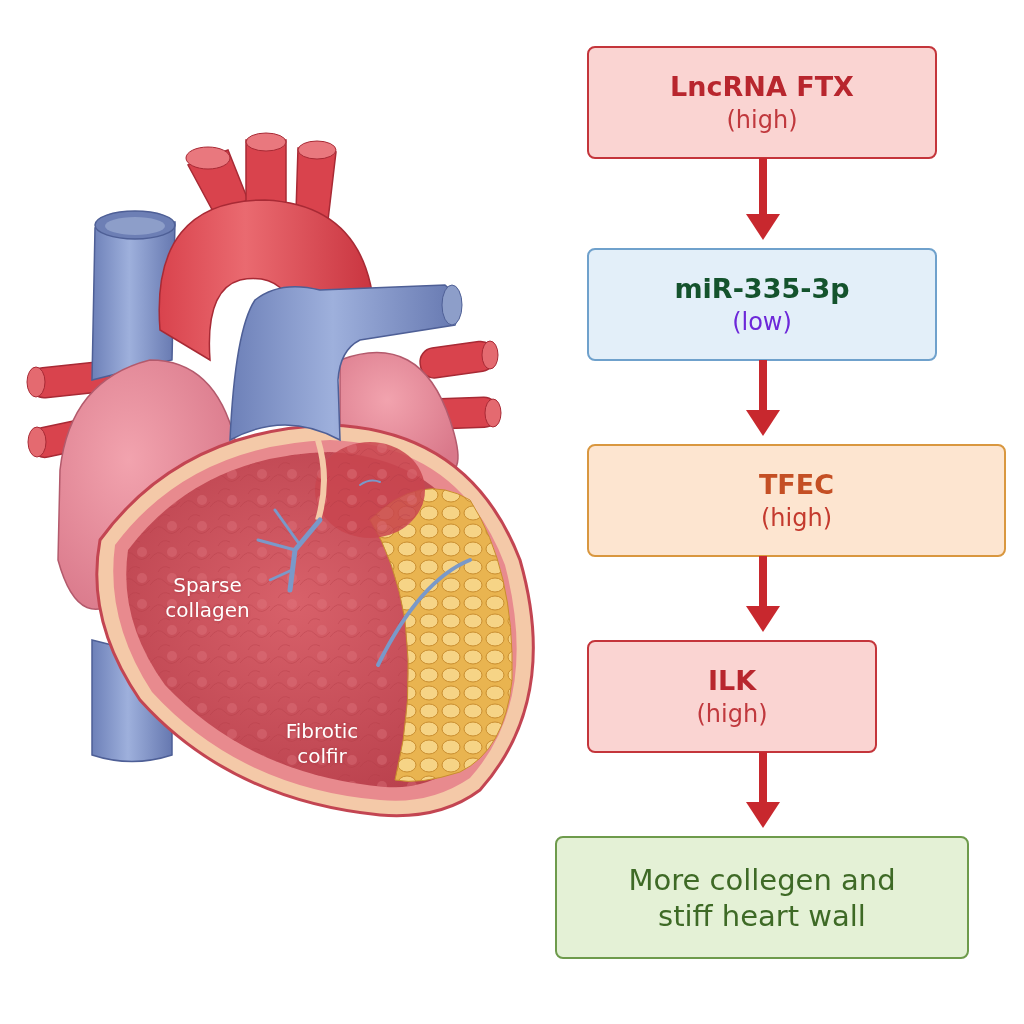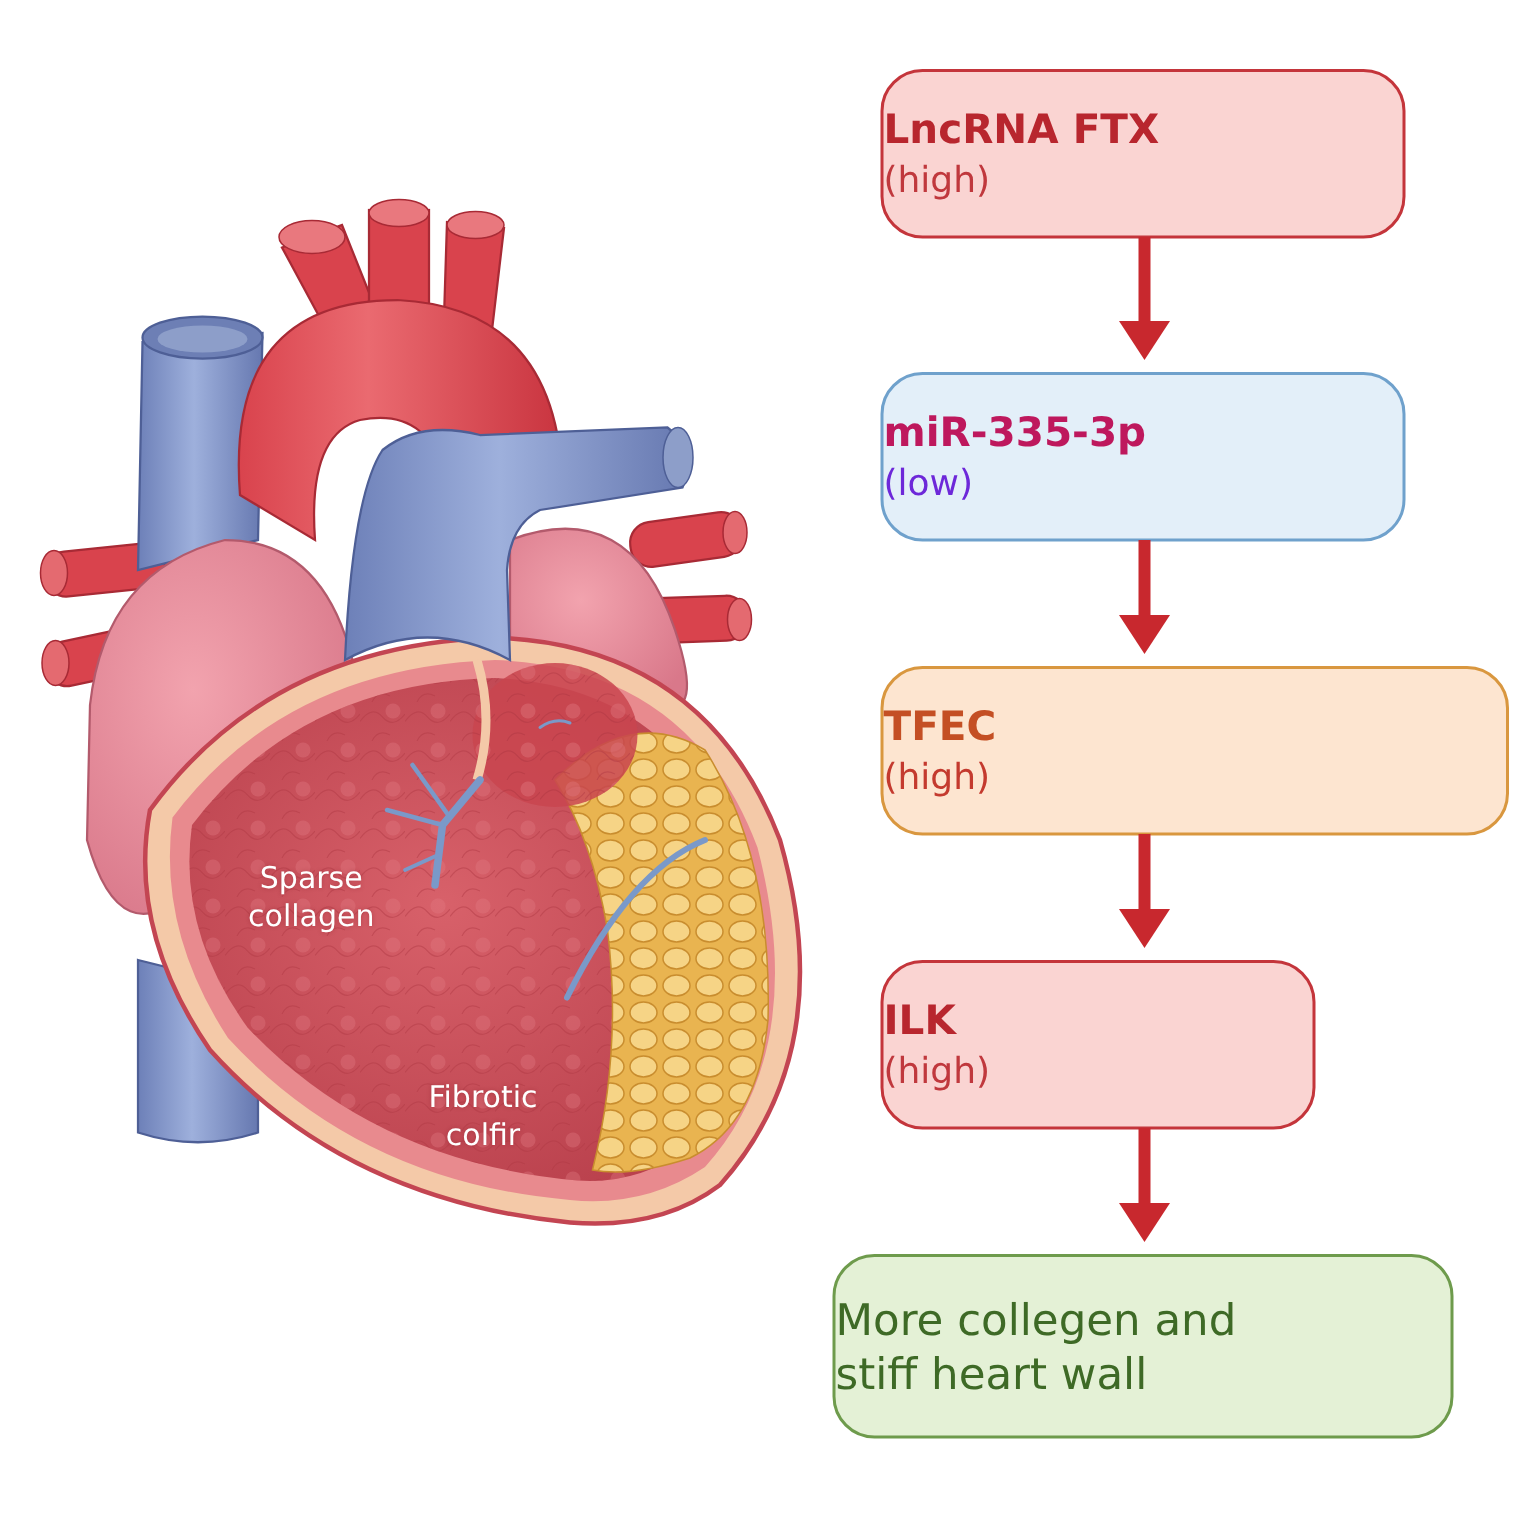--- a/index.html
+++ b/index.html
@@ -1,19 +1,19 @@
 <!DOCTYPE html>
 <html><head>
 <meta charset="utf-8">
 <style>
   html, body { margin: 0; padding: 0; background: #ffffff; }
   body { width: 1024px; height: 1024px; position: relative; overflow: hidden; font-family: "DejaVu Sans", sans-serif; }
   .heart { position: absolute; left: 0; top: 0; width: 560px; height: 900px; }
   .heart-label { position: absolute; color: #ffffff; font-size: 20px; text-align: center; line-height: 25px; text-shadow: 0 0 3px rgba(120,20,30,0.35); font-family: "DejaVu Sans", sans-serif; }
-  .box { position: absolute; border-radius: 28px; border: 2.5px solid; box-sizing: border-box; display: flex; flex-direction: column; align-items: flex-start; justify-content: center; text-align: center; }
+  .box { position: absolute; border-radius: 8px; border: 2.5px solid; box-sizing: border-box; display: flex; flex-direction: column; align-items: center; justify-content: center; text-align: center; }
   .box .title { font-weight: bold; font-size: 27px; line-height: 34px; }
   .box .sub { font-size: 24px; line-height: 32px; }
   .arrow { position: absolute; }
   .outcome-text { font-size: 29px; line-height: 36px; }
 </style>
 </head>
 <body>
 
 <svg class="heart" viewBox="0 0 560 900" xmlns="http://www.w3.org/2000/svg">
   <defs>
@@ -118,21 +118,21 @@
   <div>Fibrotic</div>
   <div>colfir</div>
 </div>
 
 <div class="box" style="left:587px; top:46px; width:350px; height:113px; background:#fad4d2; border-color:#c4353b;">
   <div class="title" style="color:#b8262e;">LncRNA FTX</div>
   <div class="sub" style="color:#c0383d;">(high)</div>
 </div>
 
 <div class="box" style="left:587px; top:248px; width:350px; height:113px; background:#e3eff9; border-color:#6fa1cc;">
-  <div class="title" style="color:#be185d;">miR-335-3p</div>
+  <div class="title" style="color:#14532d;">miR-335-3p</div>
   <div class="sub" style="color:#6d28d9;">(low)</div>
 </div>
 
 <div class="box" style="left:587px; top:444px; width:419px; height:113px; background:#fde5d0; border-color:#d9973f;">
   <div class="title" style="color:#c44f24;">TFEC</div>
   <div class="sub" style="color:#c43a2e;">(high)</div>
 </div>
 
 <div class="box" style="left:587px; top:640px; width:290px; height:113px; background:#fad4d2; border-color:#c4353b;">
   <div class="title" style="color:#b8262e;">ILK</div>

